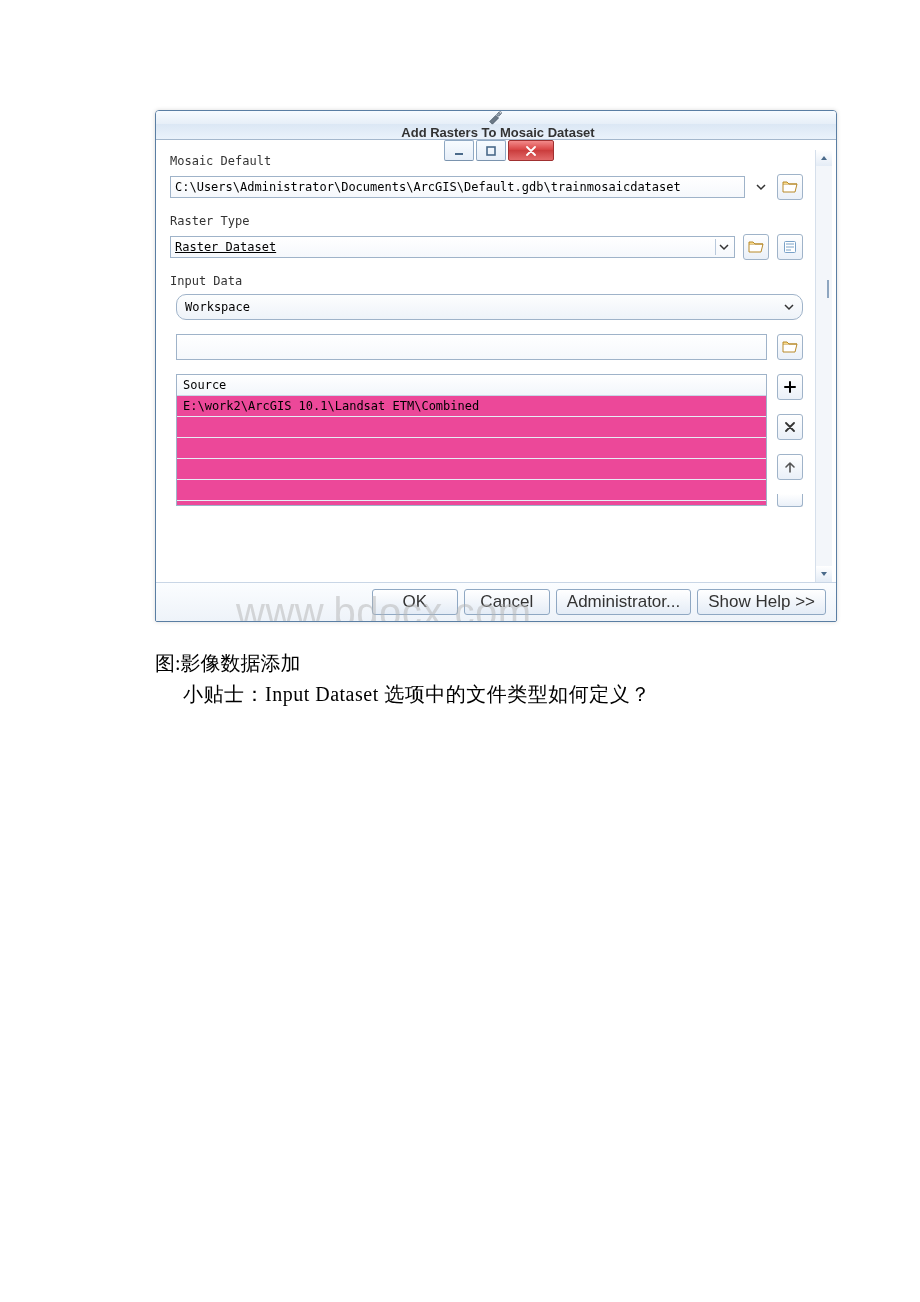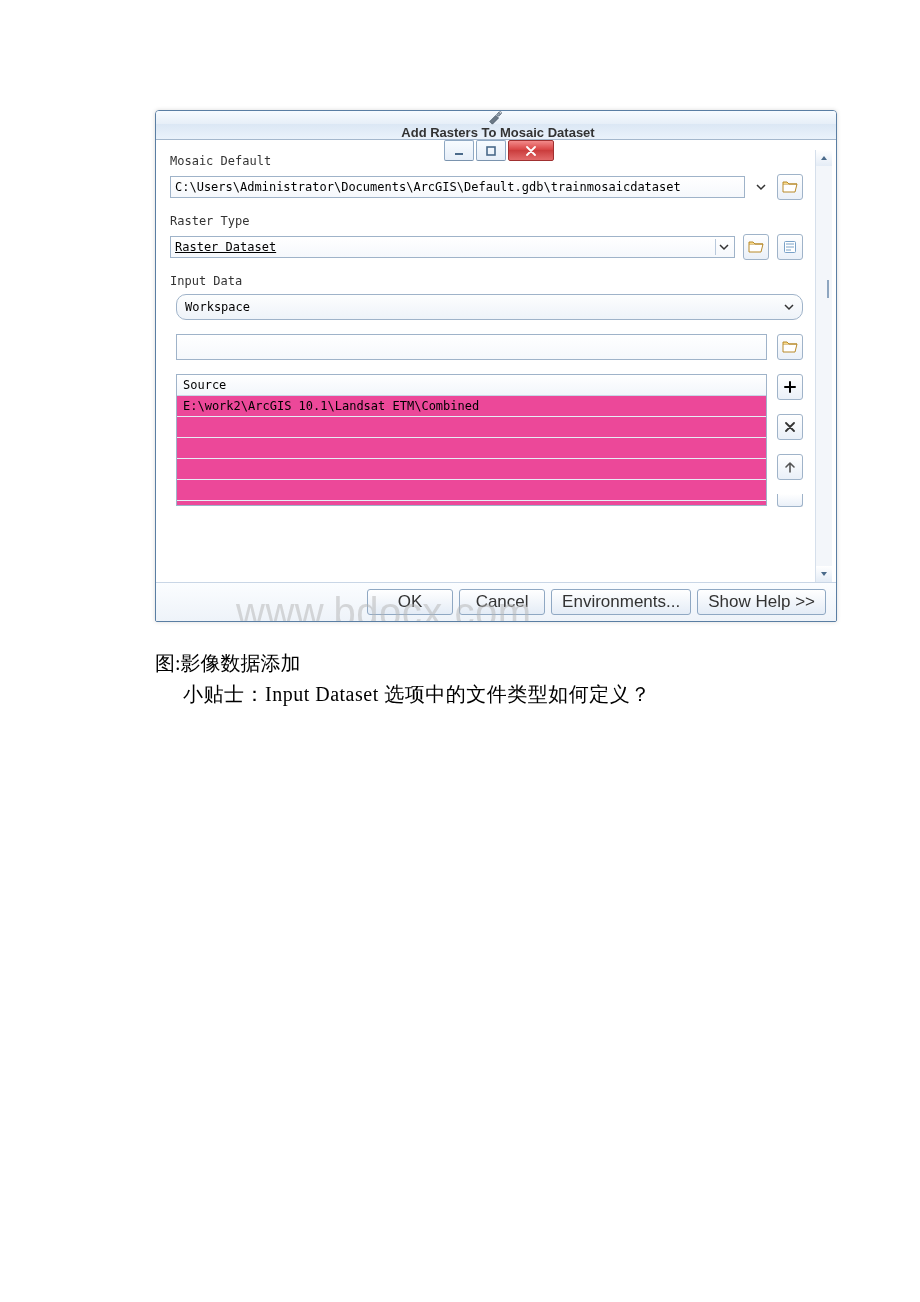--- a/index.html
+++ b/index.html
@@ -374,21 +374,21 @@
           <svg width="8" height="8" viewBox="0 0 8 8">
               <path d="M1 2 L4 6 L7 2 Z" fill="currentColor"></path>
             </svg>
         </div>
       </div>
     </div>
 
     <div class="footer">
       <div class="btn">OK</div>
       <div class="btn">Cancel</div>
-      <div class="btn wide">Environments...</div>
+      <div class="btn wide">Administrator...</div>
       <div class="btn wide">Show Help &gt;&gt;</div>
     </div>
 
     <div class="watermark">www.bdocx.com</div>
   </div>
 
   <div class="caption">图:影像数据添加</div>
   <div class="caption2">小贴士：Input Dataset 选项中的文件类型如何定义？</div>
 </div>
 

